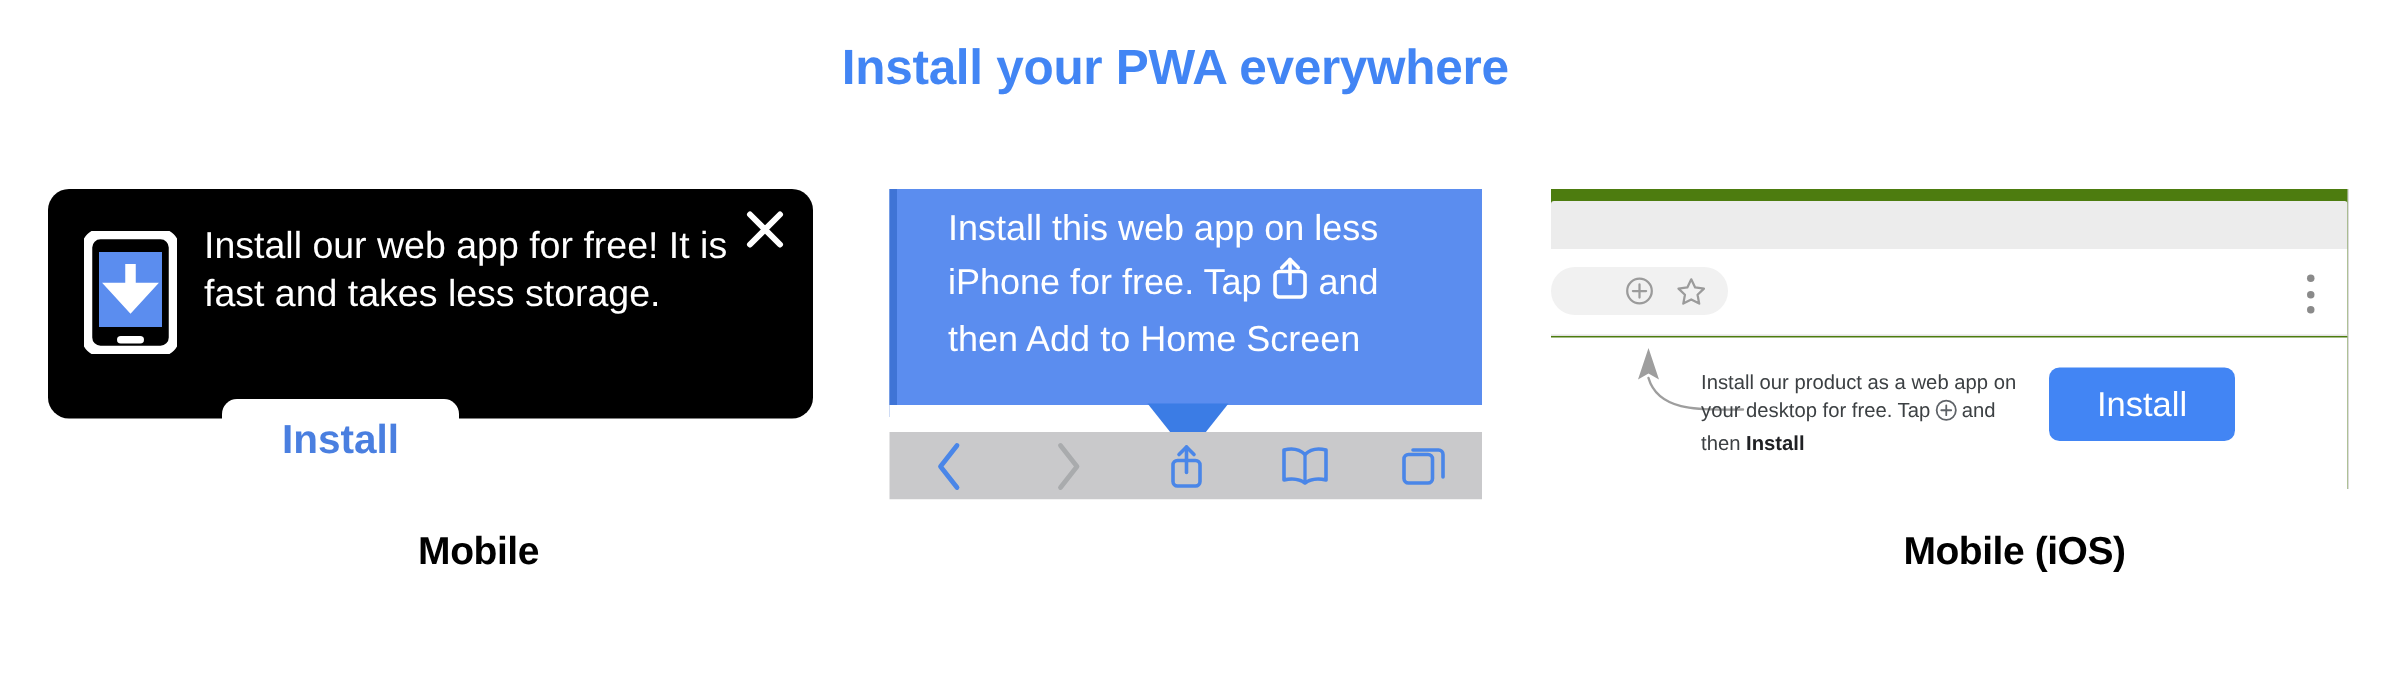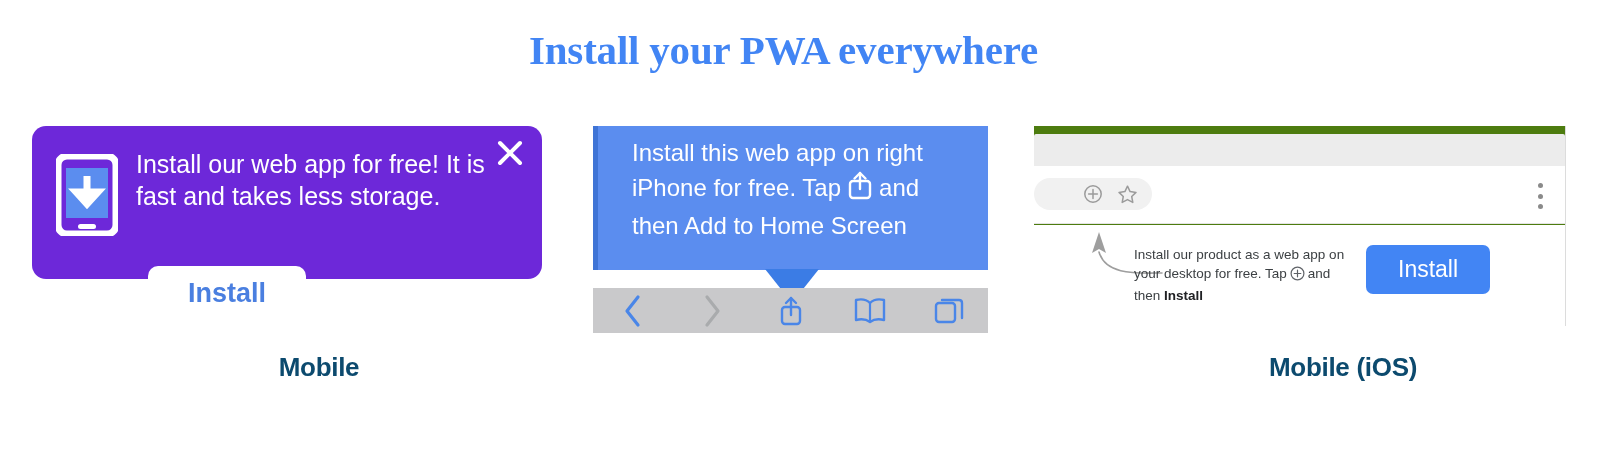--- a/index.html
+++ b/index.html
@@ -15,53 +15,52 @@
     position: relative;
   }
 
   
   .page-title {
     position: absolute;
     top: 26px;
     left: 0;
     width: 1567px;
     text-align: center;
-    font-size: 41px;
+    font-size: 33px;
     font-weight: bold;
     color: #4285f4;
     letter-spacing: -0.2px;
-    font-family: Liberation Serif, serif;
   }
 
   
   .panels {
     position: absolute;
     top: 126px;
     left: 0;
     width: 1600px;
     height: 300px;
   }
 
   .panel { position: absolute; top: 0; }
   .panel-caption {
     position: absolute;
     text-align: center;
     font-size: 26px;
     font-weight: bold;
-    color: #0c4a6e;
+    color: #000000;
     letter-spacing: -0.3px;
   }
 
   
   #panel-mobile { left: 32px; width: 510px; height: 207px; }
   .mobile-banner {
     position: relative;
     width: 510px;
     height: 153px;
-    background: #6d28d9;
+    background: #000000;
     border-radius: 14px;
     box-sizing: border-box;
   }
   .mobile-close {
     position: absolute;
     top: 12px;
     right: 17px;
     width: 30px;
     height: 30px;
     cursor: pointer;
@@ -338,21 +337,21 @@
     <div class="panel-caption" id="caption-mobile">Mobile</div>
   </div>
 
   <div class="panel" id="panel-ios">
     <div class="ios-frame">
 
       <div class="ios-tooltip"></div>
       <div class="ios-tooltip-edge"></div>
 
       <div class="ios-tooltip-text">
-        <span>Install this web app on right iPhone for free. Tap</span><span class="ios-inline-share"><svg width="26" height="30" viewBox="0 0 26 30">
+        <span>Install this web app on less iPhone for free. Tap</span><span class="ios-inline-share"><svg width="26" height="30" viewBox="0 0 26 30">
             <rect x="3" y="11" width="20" height="17" rx="3" ry="3" fill="none" stroke="#ffffff" stroke-width="2.4"></rect>
             <path d="M13 3 L13 19" stroke="#ffffff" stroke-width="2.4" stroke-linecap="round"></path>
             <path d="M7.5 8.5 L13 3 L18.5 8.5" fill="none" stroke="#ffffff" stroke-width="2.4" stroke-linecap="round" stroke-linejoin="round"></path>
           </svg></span><span>and then Add to Home Screen</span>
       </div>
 
       <div class="ios-gap"></div>
       <div class="ios-pointer"></div>
 
       <div class="ios-toolbar">

